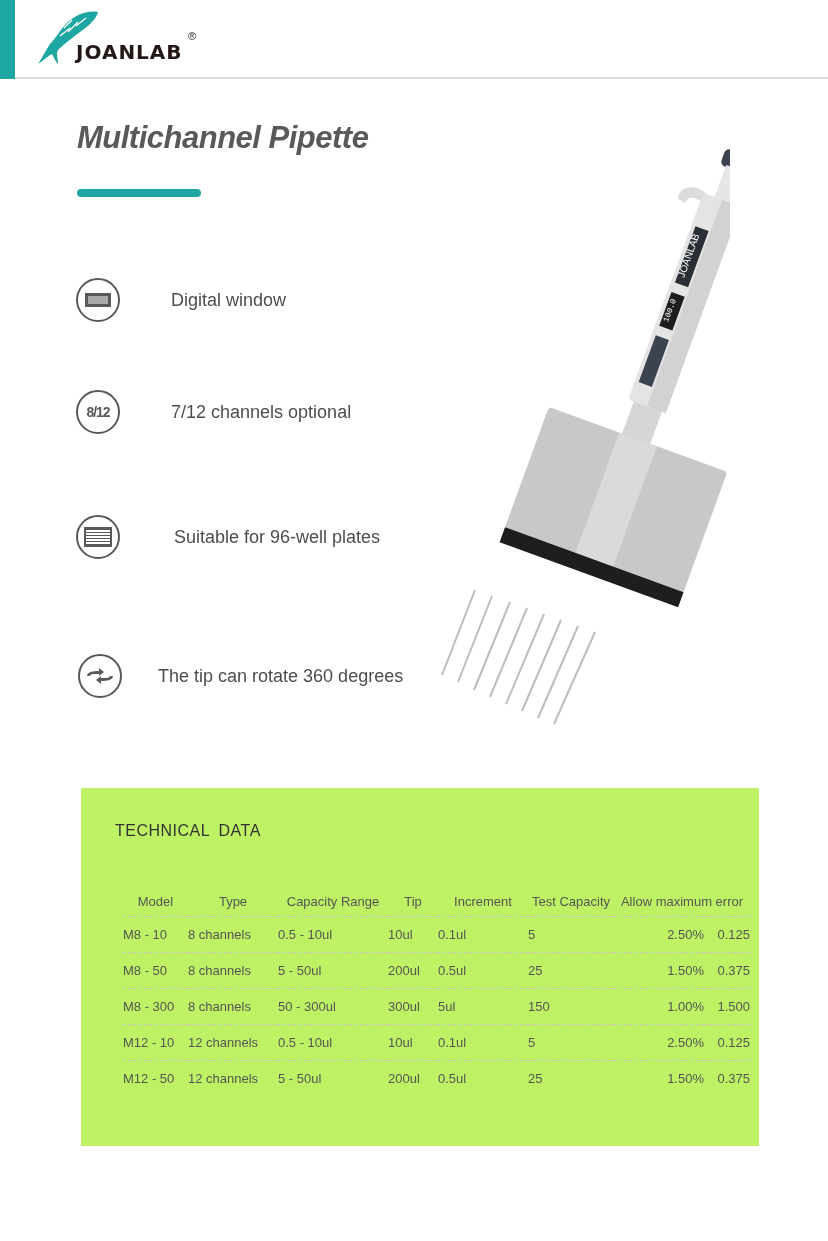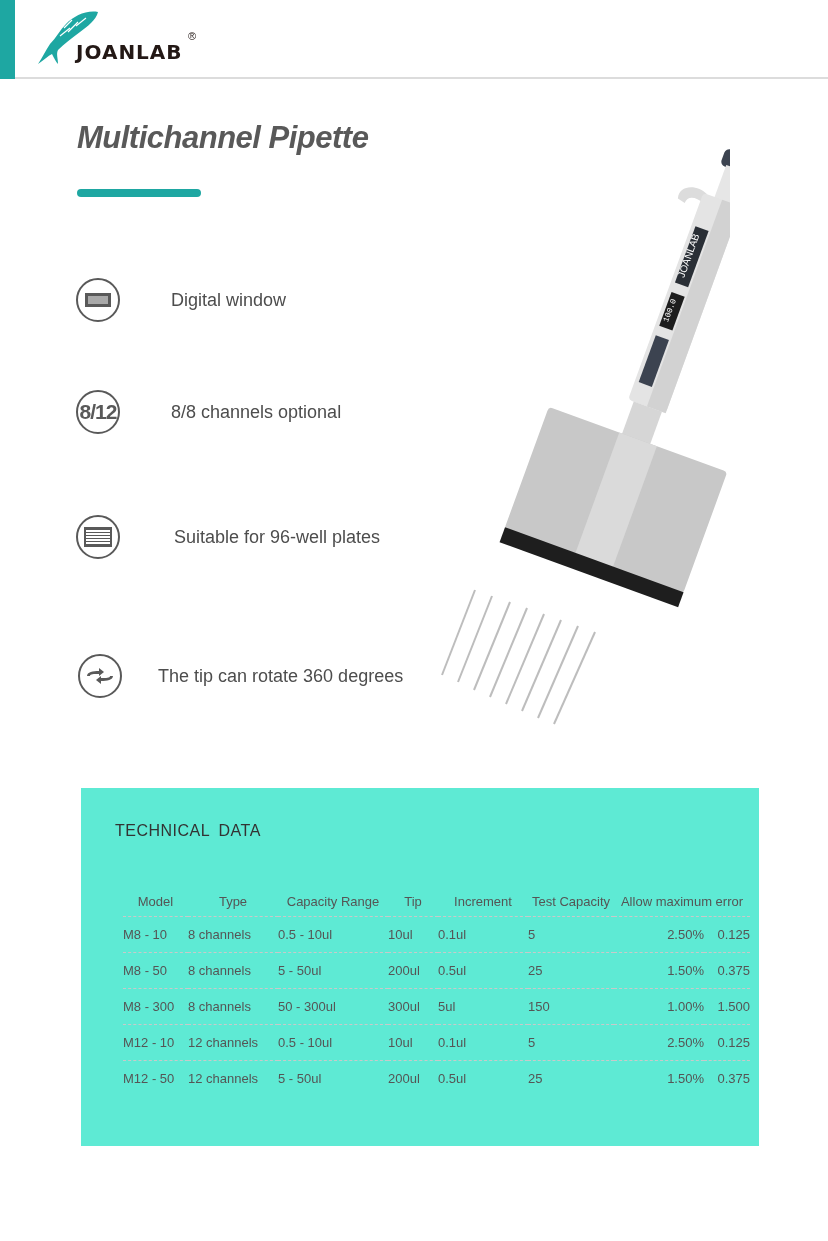--- a/index.html
+++ b/index.html
@@ -8,24 +8,24 @@
   .header-line { position:absolute; left:15px; right:0; top:77px; height:2px; background:#dcdcdc; }
   .logo { position:absolute; left:36px; top:8px; width:170px; height:60px; }
   .logo-text { position:absolute; left:40px; top:32px; font-family:"DejaVu Sans", sans-serif; font-weight:bold; font-size:20px; letter-spacing:1px; color:#231815; }
   .logo-reg { position:absolute; left:152px; top:22px; font-size:11px; color:#231815; }
   .title { position:absolute; left:77px; top:120px; font-size:31px; font-weight:bold; color:#595959; letter-spacing:-0.5px;font-style:italic; }
   .title-underline { position:absolute; left:77px; top:189px; width:124px; height:8px; border-radius:4px; background:#1ea7a2; }
   .feature { position:absolute; left:76px; display:flex; align-items:center;gap:32px; }
   .feature .circle { width:44px; height:44px; border:2px solid #595959; border-radius:50%; display:flex; align-items:center; justify-content:center; box-sizing:border-box; }
   .feature .label { font-size:18px; color:#4d4d4d; margin-left:19px; }
   .win-icon { width:26px; height:14px; border:3px solid #595959; background:#a9a9a9; box-sizing:border-box; }
-  .num-icon { font-weight:bold; font-size:21px; color:#595959; letter-spacing:-1px; }
+  .num-icon { font-weight:bold; font-size:14px; color:#595959; letter-spacing:-1px; }
   .plate-icon { width:28px; height:20px; border:2px solid #595959; box-sizing:border-box; background: repeating-linear-gradient(0deg,#595959 0 1px,#fff 1px 3px); }
   .pipette { position:absolute; left:430px; top:130px; width:300px; height:600px; }
-  .tech-panel { position:absolute; left:81px; top:788px; width:678px; height:358px; background:#5eead4; }
+  .tech-panel { position:absolute; left:81px; top:788px; width:678px; height:358px; background:#bef264; }
   .tech-title { position:absolute; left:34px; top:34px; font-size:16px; color:#333; letter-spacing:0.5px; word-spacing:4px; }
   table { position:absolute; left:42px; top:98px; border-collapse:collapse; font-size:13px; color:#555; }
   th { font-weight:normal; padding:0; height:30px; text-align:center; white-space:nowrap; border-bottom:1px dashed #c9c9c9; }
   td { padding:0; height:35px; text-align:left; white-space:nowrap; border-bottom:1px dashed #c9c9c9; }
   tr:last-child td { border-bottom:none; }
 </style>
 </head>
 <body>
 
 <div class="accent-bar"></div>
@@ -47,21 +47,21 @@
   <div class="circle">
       <div class="win-icon"></div>
     </div>
   <span class="label">Digital window</span>
 </div>
 
 <div class="feature" style="top:390px">
   <div class="circle">
       <span class="num-icon">8/12</span>
     </div>
-  <span class="label">8/8 channels optional</span>
+  <span class="label">7/12 channels optional</span>
 </div>
 
 <div class="feature" style="top:515px">
   <div class="circle">
       <div class="plate-icon"></div>
     </div>
   <span class="label" style="margin-left:22px">Suitable for 96-well plates</span>
 </div>
 
 <div class="feature" style="top:654px;left:78px">

